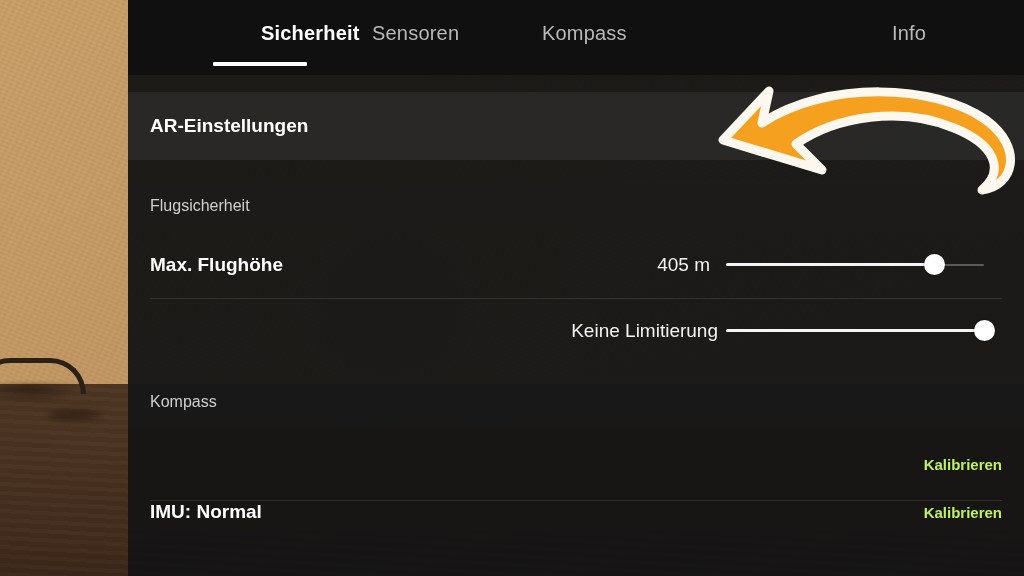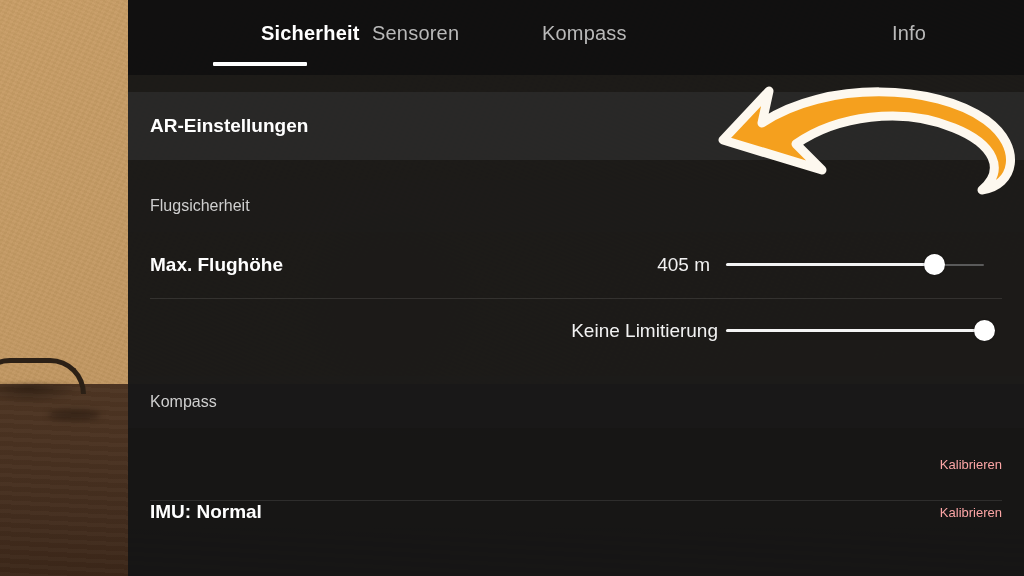--- a/index.html
+++ b/index.html
@@ -225,23 +225,23 @@
     margin-left: -10.5px;
     border-radius: 50%;
     background: #ffffff;
     box-shadow: 0 0 2px rgba(0,0,0,0.45);
   }
 
   
   .action-link {
     position: absolute;
     right: 22px;
-    font-size: 13px;
-    font-weight: normal;
-    color: #fca5a5;
+    font-size: 15px;
+    font-weight: bold;
+    color: #bef264;
     white-space: nowrap;
     cursor: pointer;
   }
 
   
   #annotation-arrow {
     position: absolute;
     left: 706px; top: 78px;
     width: 318px; height: 162px;
     pointer-events: none;

